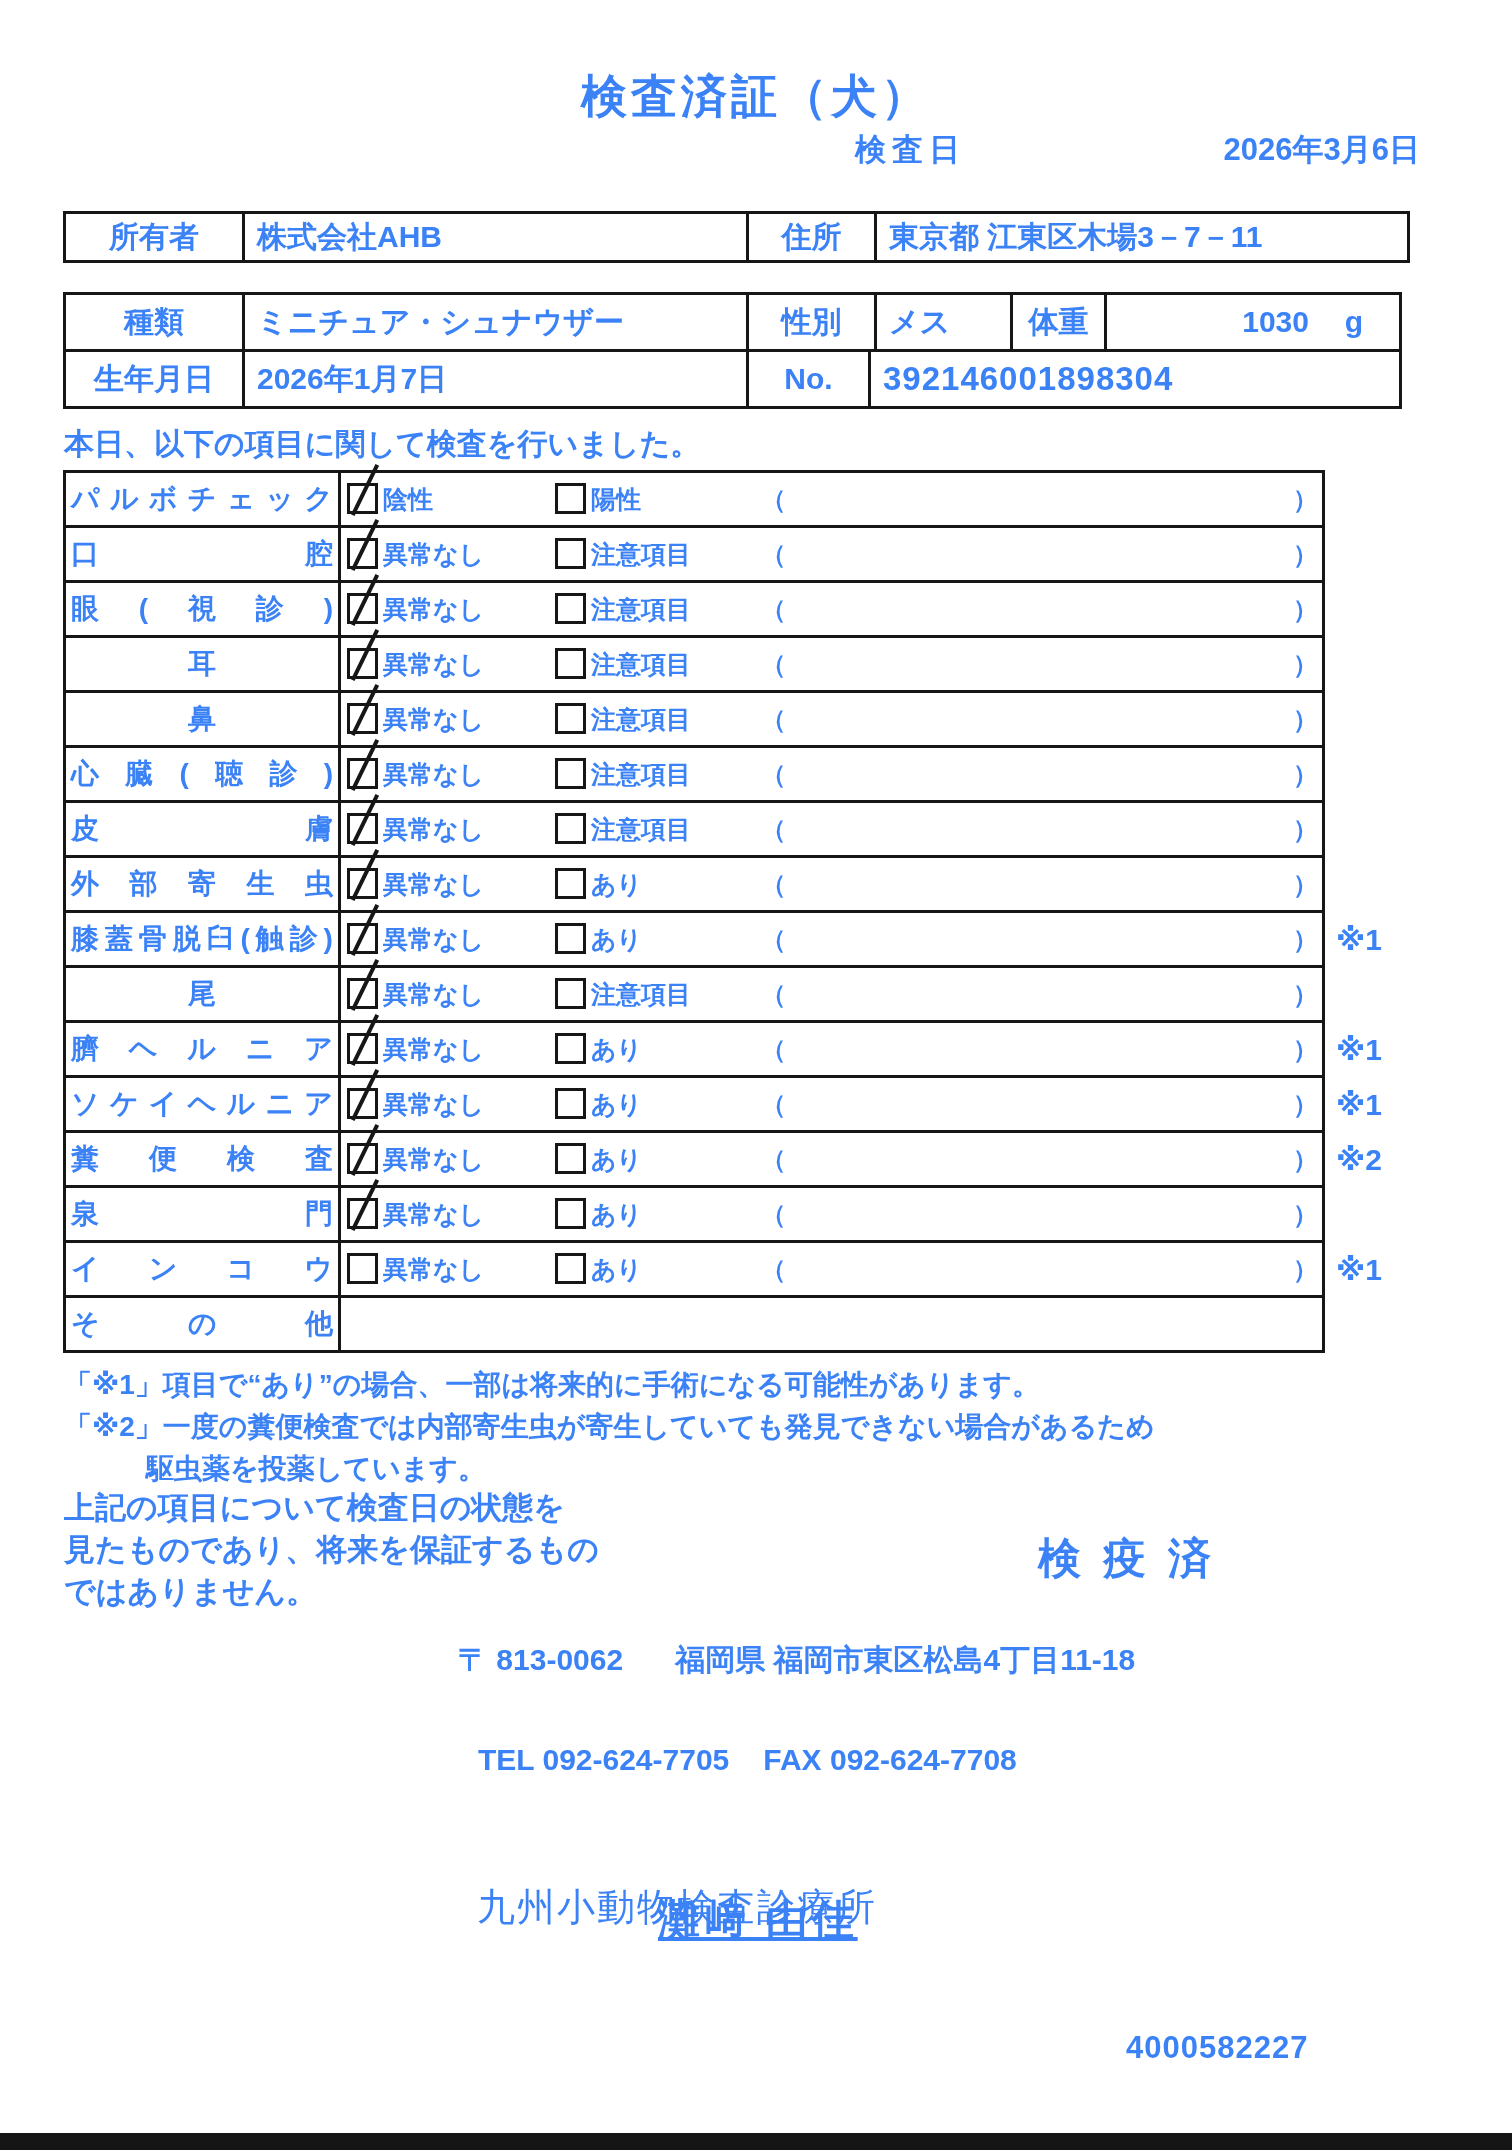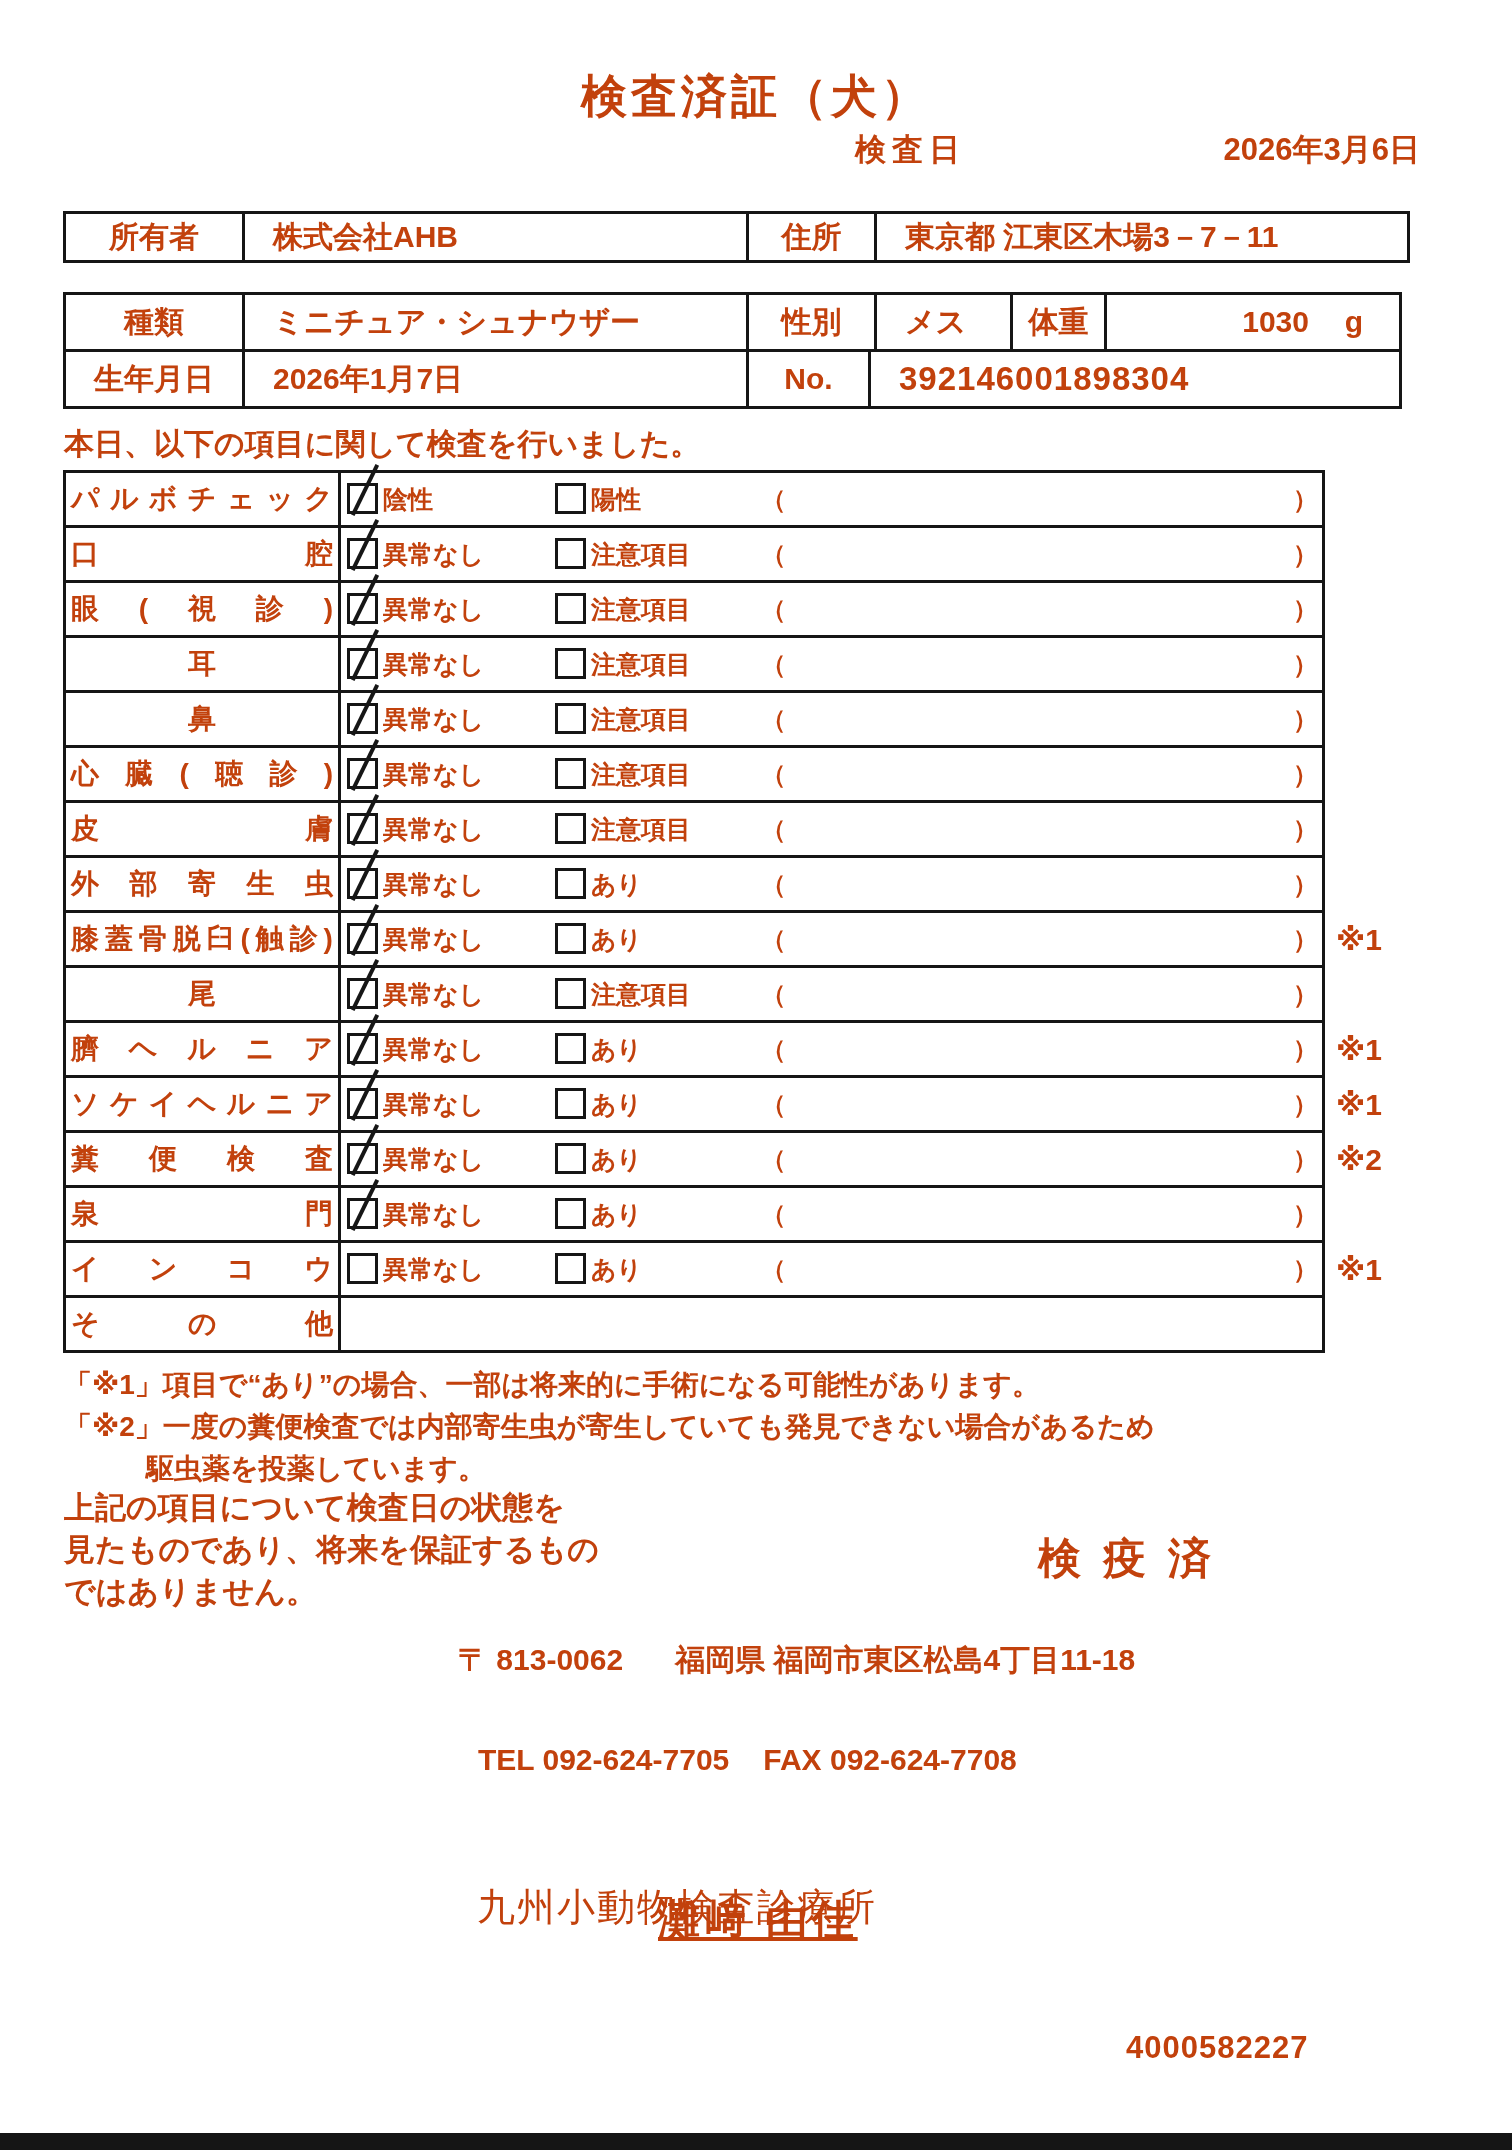--- a/index.html
+++ b/index.html
@@ -2,42 +2,42 @@
 <html><head>
 <meta charset="utf-8">
 <style>
   html,body{margin:0;padding:0;background:#d8d8d8;}
   .page{
     position:relative;
     width:1512px;height:2150px;
     margin:0 auto;
     background:#ffffff;
     font-family:"Liberation Sans","DejaVu Sans",sans-serif;
-    color:#c2410c;
+    color:#3b82f6;
     overflow:hidden;
   }
   .abs{position:absolute;}
   .doc-title{
     top:66px;left:0;width:100%;
     text-align:center;
     font-size:46px;font-weight:700;letter-spacing:4px;
   }
   .date-label{top:129px;left:855px;font-size:31px;font-weight:700;letter-spacing:6px;}
   .date-value{top:129px;left:1080px;width:340px;text-align:right;font-size:31px;font-weight:700;}
 
   
   .htbl{border:3px solid #161616;display:flex;box-sizing:border-box;background:#fff;}
   .t1{left:63px;top:211px;width:1347px;height:52px;}
   .t2{left:63px;top:292px;width:1339px;height:117px;flex-direction:column;}
   .t2row{display:flex;flex:1;}
   .t2row.first{border-bottom:3px solid #161616;}
   .hcell{display:flex;align-items:center;box-sizing:border-box;font-size:30px;font-weight:600;white-space:nowrap;overflow:hidden;}
   .hcell.div{border-right:3px solid #161616;}
   .lab{justify-content:center;}
-  .val{padding-left:28px;}
+  .val{padding-left:12px;}
   .w179{width:179px;}.w504{width:504px;}.w128{width:128px;}.w136{width:136px;}.w94{width:94px;}
   .w122{width:122px;}.grow{flex:1;}
   .numcell{font-size:33px;letter-spacing:1px;}
   .wval{flex:1;text-align:right;display:block;line-height:52px;}
   .wunit{width:90px;text-align:center;display:block;line-height:52px;}
 
   .intro{top:424px;left:64px;font-size:30px;font-weight:600;}
 
   
   .insp{

